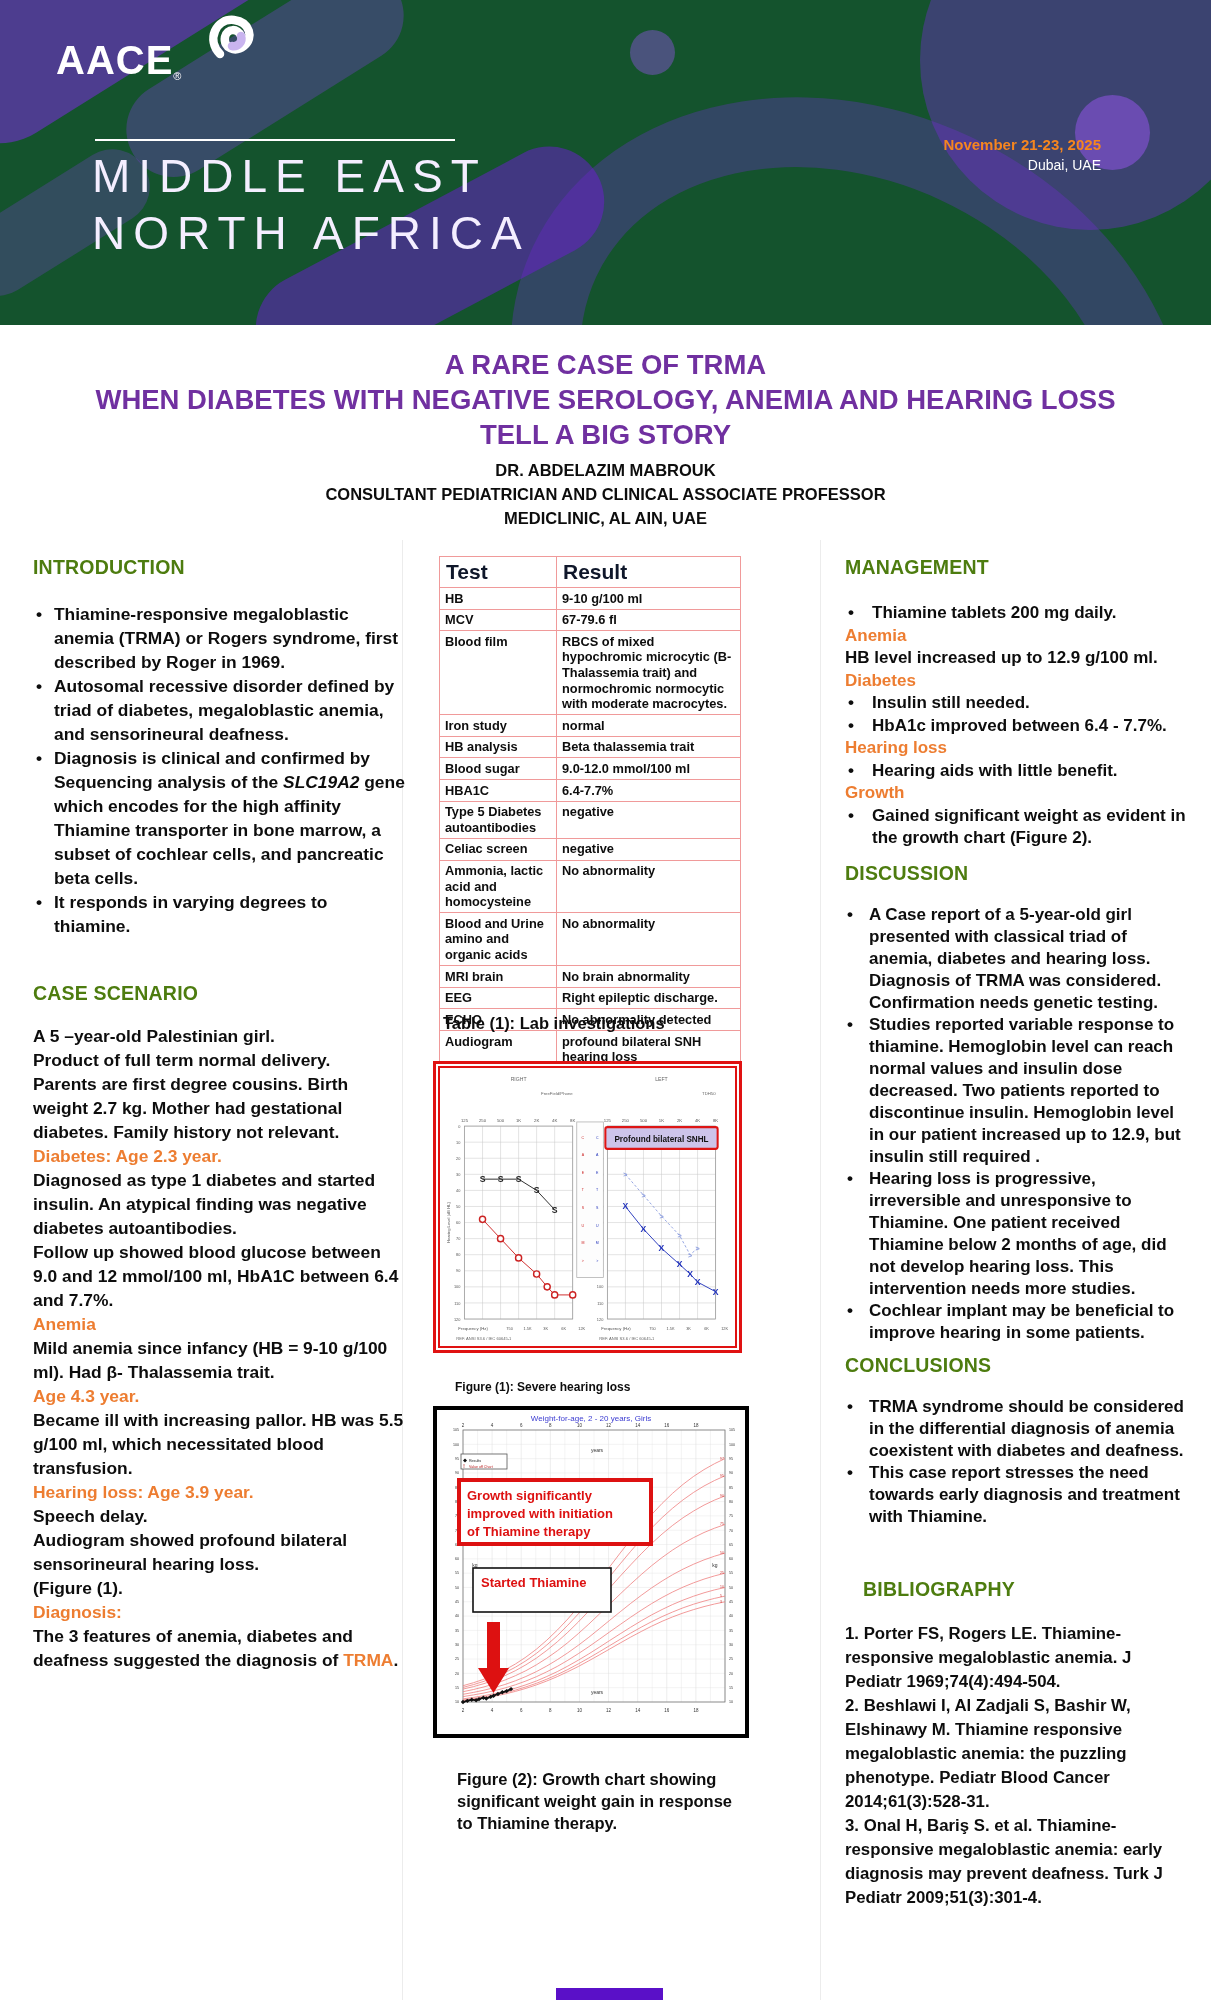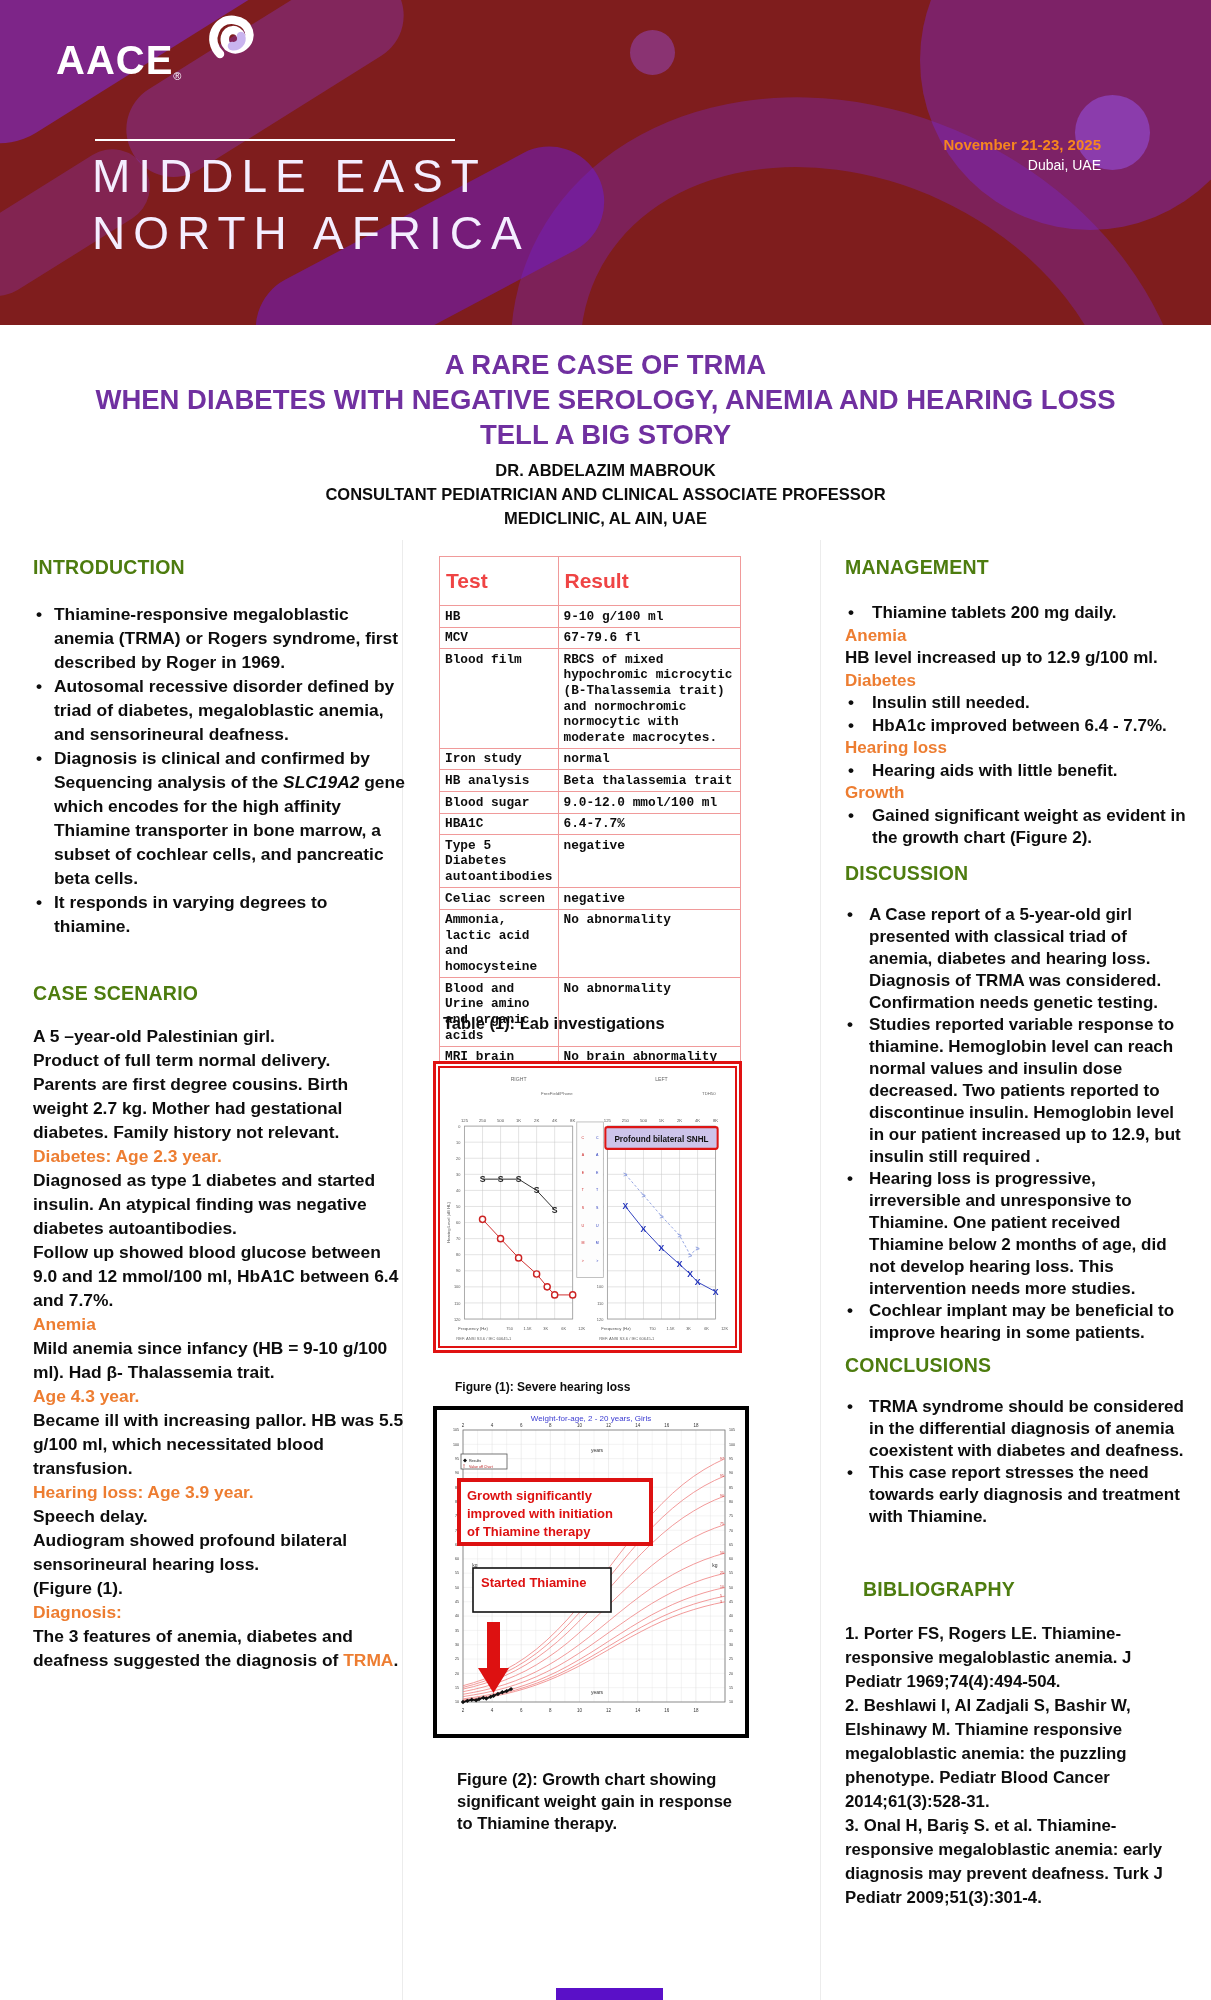--- a/index.html
+++ b/index.html
@@ -1,20 +1,20 @@
 <!DOCTYPE html>
 <html><head>
 <meta charset="utf-8">
 <style>
   html,body{margin:0;padding:0;}
   body{width:1211px;height:2000px;position:relative;background:#ffffff;
        font-family:"Liberation Sans",sans-serif;color:#0d0d0d;overflow:hidden;}
 
   
-  .header{position:absolute;left:0;top:0;width:1211px;height:325px;background:#7f1d1d;overflow:hidden;}
+  .header{position:absolute;left:0;top:0;width:1211px;height:325px;background:#14532d;overflow:hidden;}
   .shp{position:absolute;border-radius:999px;}
   .shp1{left:-90px;top:-70px;width:430px;height:135px;background:#7b2be0;opacity:.55;transform:rotate(-32deg);}
   .shp2{left:110px;top:25px;width:310px;height:95px;background:#8a3df0;opacity:.30;transform:rotate(-32deg);}
   .shp3{left:920px;top:-110px;width:340px;height:340px;border-radius:50%;background:#7b2be0;opacity:.38;}
   .shp4{left:1075px;top:95px;width:75px;height:75px;border-radius:50%;background:#9a55f2;opacity:.5;}
   .shp5{left:500px;top:110px;width:560px;height:430px;border-radius:50%;border:70px solid #7b2be0;
         background:transparent;opacity:.30;transform:rotate(25deg);}
   .shp6{left:-50px;top:185px;width:210px;height:75px;background:#8a3df0;opacity:.25;transform:rotate(-32deg);}
   .shp7{left:630px;top:30px;width:45px;height:45px;border-radius:50%;background:#9a55f2;opacity:.4;}
   .shp8{left:240px;top:210px;width:380px;height:110px;background:#6d1cd6;opacity:.5;transform:rotate(-28deg);}
@@ -55,22 +55,22 @@
   .m-line{font-size:17px;font-weight:bold;line-height:22.5px;}
   .m-b{position:relative;padding-left:27px;}
   .m-b .dot{position:absolute;left:3px;}
   ul#disc-list li,ul#conc-list li{position:relative;padding-left:24px;font-size:17px;font-weight:bold;line-height:22px;}
   ul#disc-list .dot,ul#conc-list .dot{position:absolute;left:2px;}
   #bib-list p{margin:0;font-size:16.8px;font-weight:bold;line-height:24px;}
 
   
   #lab-table{border-collapse:collapse;width:302px;background:#fff;position:absolute;left:6px;top:0;}
   #lab-table th,#lab-table td{border:1px solid #f09a9a;text-align:left;vertical-align:top;}
-  #lab-table th{color:#ef4444;font-size:21px;font-weight:bold;padding:12px 6px;}
-  #lab-table td{font-size:12.8px;font-weight:bold;line-height:1.22;padding:2.5px 5px;font-family:Liberation Mono, monospace;}
+  #lab-table th{color:#0f172a;font-size:21px;font-weight:bold;padding:3px 6px;}
+  #lab-table td{font-size:12.8px;font-weight:bold;line-height:1.22;padding:2.5px 5px;}
   #lab-table td.c1{width:106px;}
   .tbl-cap{position:absolute;top:458px;left:10px;font-size:16.5px;font-weight:bold;}
   .fig1-frame{position:absolute;top:505px;left:0;width:299px;height:282px;border:3px solid #e01212;padding:2px;background:#fff;box-sizing:content-box;}
   .fig1-inner{width:100%;height:100%;border:2px solid #e01212;box-sizing:border-box;background:#fff;}
   #audiogram{width:100%;height:100%;display:block;}
   .fig1-cap{position:absolute;top:824px;left:22px;font-size:12px;font-weight:bold;}
   .fig2-frame{position:absolute;top:850px;left:0;width:308px;height:324px;border:4px solid #000000;background:#fff;box-sizing:content-box;}
   #growth{width:308px;height:324px;display:block;}
   .fig2-cap{position:absolute;top:1212px;left:24px;width:288px;font-size:16.5px;font-weight:bold;line-height:22px;white-space:pre-line;}
 

